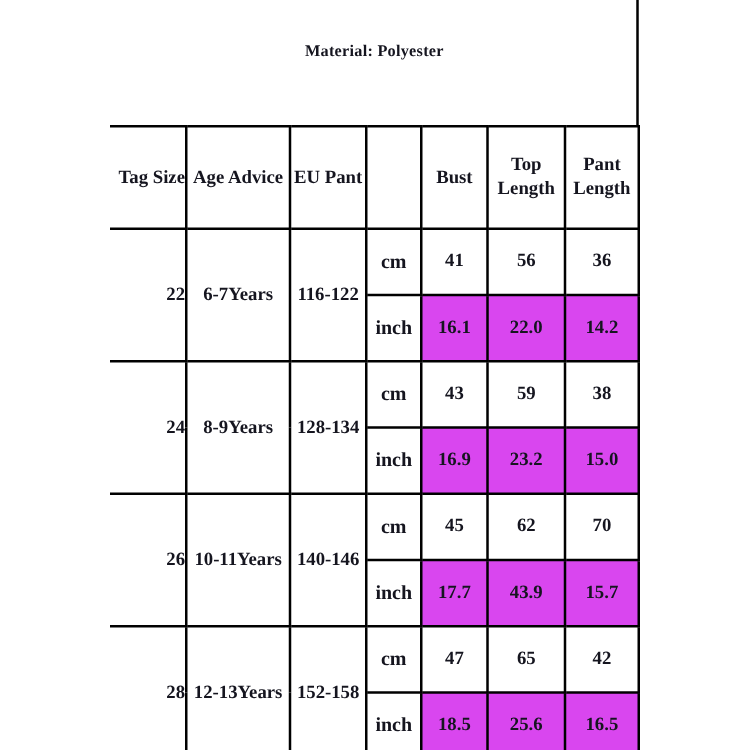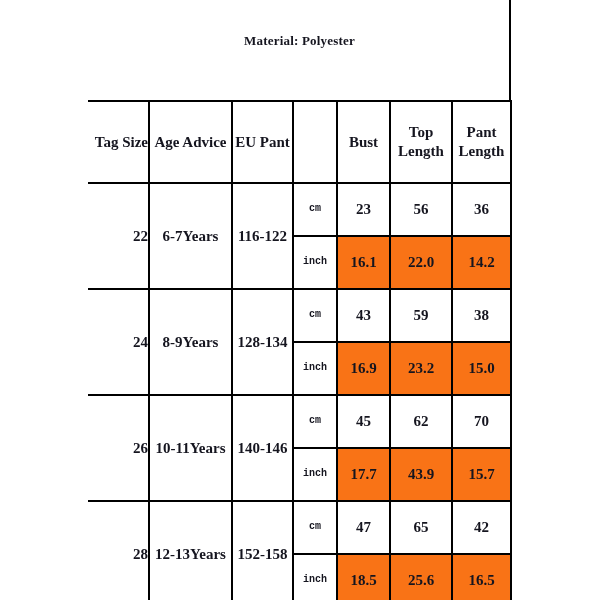--- a/index.html
+++ b/index.html
@@ -58,25 +58,24 @@
     border-left: none;
     text-align: right;
   }
   table.size-chart tr.header-row td {
     height: 80px;
   }
   table.size-chart tr.sub-row td {
     height: 51px;
   }
   table.size-chart td.unit {
-    font-size: 10px;
-    font-family: Liberation Mono, monospace;
+    font-size: 16px;
   }
   table.size-chart td.gray {
-    background: #f97316;
+    background: #d946ef;
   }
 </style>
 </head>
 <body>
 
 <div class="stage">
 
   <div class="title">Material: Polyester</div>
 
   <div class="top-right-rule"></div>
@@ -101,21 +100,21 @@
       <td>Bust</td>
       <td>Top Length</td>
       <td>Pant Length</td>
     </tr>
 
     <tr class="sub-row">
       <td class="no-left" rowspan="2">22</td>
       <td rowspan="2">6-7Years</td>
       <td rowspan="2">116-122</td>
       <td class="unit">cm</td>
-      <td>23</td>
+      <td>41</td>
       <td>56</td>
       <td>36</td>
     </tr>
     <tr class="sub-row">
       <td class="unit">inch</td>
       <td class="gray">16.1</td>
       <td class="gray">22.0</td>
       <td class="gray">14.2</td>
     </tr>
 

